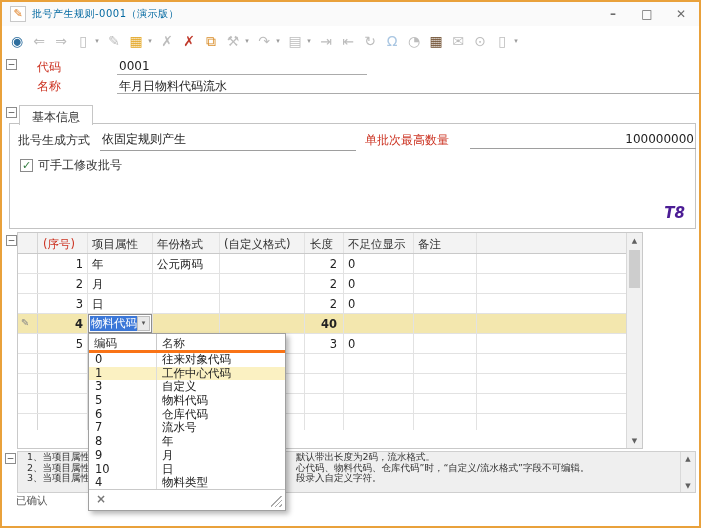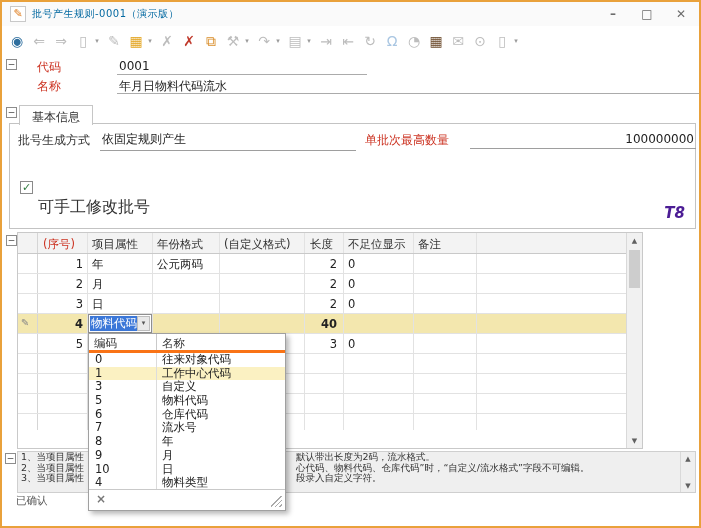--- a/index.html
+++ b/index.html
@@ -40,21 +40,21 @@
   .tab{height:17px;padding:2px 12px 0 12px;font-size:12px;color:#333;background:#EFEFEF;border:1px solid #C6C6C6;border-bottom:none;margin-right:2px;cursor:default;}
   .tab.active{height:20px;background:#fff;position:relative;z-index:2;padding-top:3px;}
 
   
   .panel{position:absolute;left:7px;top:121px;width:687px;height:106px;border:1px solid #C3C3C3;background:#fff;}
   .p-label{position:absolute;font-size:12px;color:#333;}
   .p-label.red{color:#CC3322;}
   .p-value{position:absolute;font-size:12px;color:#222;border-bottom:1px solid #9E9E9E;padding:0 2px 2px 2px;}
   .checkbox-row{position:absolute;left:10px;top:33px;display:flex;align-items:center;}
   .cb-box{width:13px;height:13px;border:1px solid #8A8A8A;background:#fff;color:#2F7A3D;font-size:11px;line-height:11px;text-align:center;font-weight:bold;}
-  .cb-label{font-size:16px;color:#333;margin-left:5px;margin-top:40px;}
+  .cb-label{font-size:12px;color:#333;margin-left:5px;}
   .watermark{position:absolute;right:10px;bottom:6px;font-size:15px;font-style:italic;font-weight:bold;color:#4c1d95;}
 
   
   .grid{position:absolute;left:15px;top:230px;width:626px;height:217px;border:1px solid #C9C9C9;background:#fff;}
   .grid-content{position:absolute;left:0;top:0;right:16px;bottom:0;overflow:hidden;}
   .trow{display:flex;height:20px;border-bottom:1px solid #E2E2E2;}
   .trow.thead{height:21px;background:#F3F3F3;border-bottom:1px solid #C9C9C9;}
   .trow.hl{background:#F3E7AE;}
   .c{border-right:1px solid #E2E2E2;padding:3px 3px 0 4px;font-size:11.5px;color:#222;overflow:hidden;white-space:nowrap;position:relative;}
   .thead .c{color:#333;padding-top:4px;}
@@ -76,21 +76,21 @@
 
   
   .vsb{position:absolute;right:0;top:0;bottom:0;width:16px;background:#F1F1F1;border-left:1px solid #D9D9D9;}
   .sb-btn{position:absolute;left:0;right:0;height:15px;display:flex;align-items:center;justify-content:center;font-size:7px;color:#606060;}
   .sb-btn.up{top:0;}
   .sb-btn.down{bottom:0;}
   .sb-thumb{position:absolute;left:2px;right:2px;top:17px;height:38px;background:#CDCDCD;}
 
   
   .notes{position:absolute;left:15px;top:449px;width:679px;height:42px;background:#EFEFEF;border:1px solid #CFCFCF;overflow:hidden;}
-  .note-line{position:relative;height:10.5px;font-size:9.5px;line-height:10.5px;color:#333;white-space:nowrap;padding-left:3px;}
+  .note-line{position:relative;height:10.5px;font-size:9.5px;line-height:10.5px;color:#333;white-space:nowrap;padding-left:9px;}
   .note-suffix{position:absolute;left:278px;top:0;}
   .nsb{position:absolute;right:0;top:0;bottom:0;width:15px;background:#EFEFEF;border-left:1px solid #D9D9D9;}
   .nsb .sb-btn{height:13px;}
 
   
   .statusbar{position:absolute;left:14px;top:492px;font-size:10.5px;color:#555;}
 
   
   .dropdown{position:absolute;left:86px;top:331px;width:198px;height:178px;background:#fff;border:1px solid #A0A0A0;box-shadow:3px 3px 5px rgba(0,0,0,.28);z-index:10;display:flex;flex-direction:column;}
   .dd-head{display:flex;height:19px;border-bottom:3px solid #f97316;flex:0 0 auto;}

